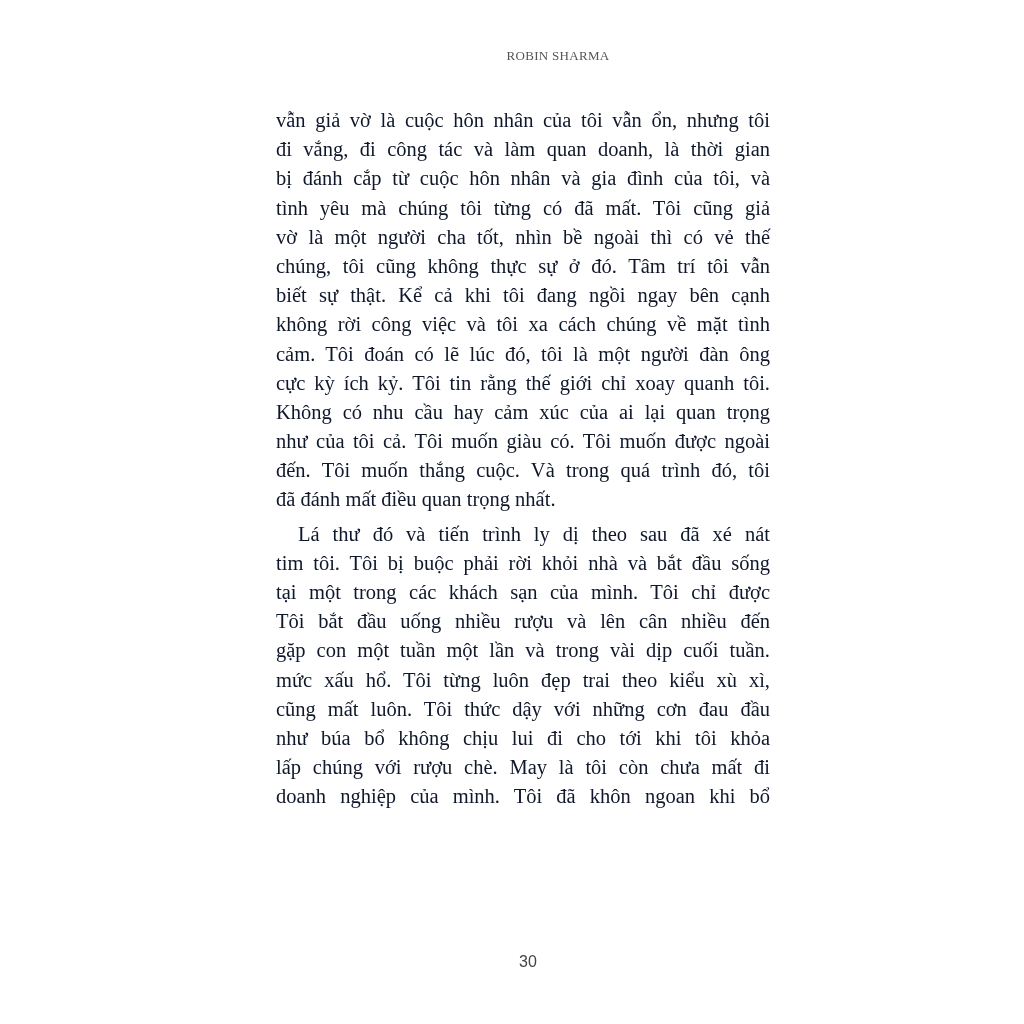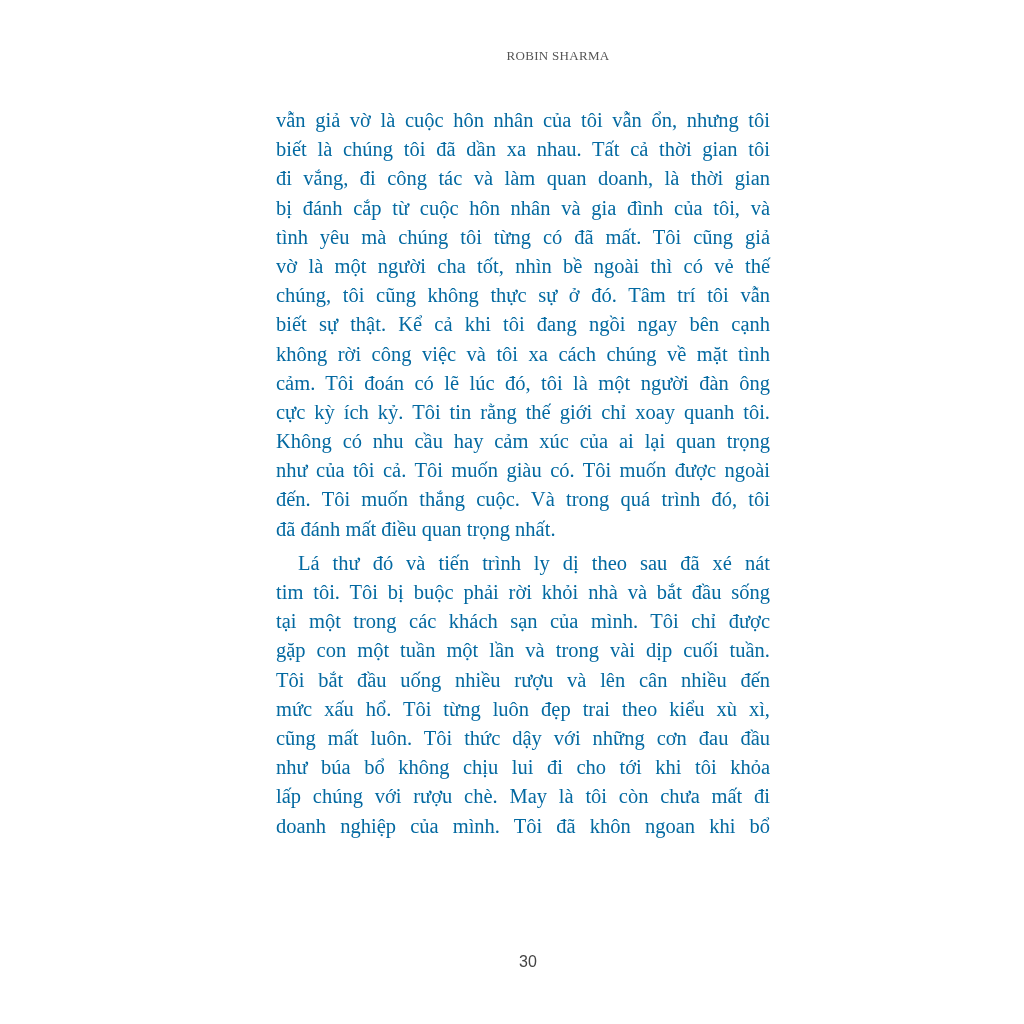--- a/index.html
+++ b/index.html
@@ -6,63 +6,62 @@
   body { width: 1024px; height: 1024px; position: relative; overflow: hidden; }
   .page { position: absolute; left: 0; top: 0; width: 1024px; height: 1024px; background: #ffffff; }
   .running-head {
     position: absolute; top: 48px; left: 0; width: 1024px; text-align: center;
     font-family: "Liberation Serif", "DejaVu Serif", serif;
     font-size: 13px; letter-spacing: 0.3px; color: #555555; margin-left: 46px;
   }
   .body-text {
     position: absolute; left: 276px; top: 106px; width: 494px;
     font-family: "Liberation Serif", "DejaVu Serif", serif;
-    font-size: 20.5px; line-height: 29.2px; color: #0369a1;
+    font-size: 20.5px; line-height: 29.2px; color: #0f172a;
   }
   .line { display: block; white-space: nowrap; text-align: justify; text-align-last: justify; height: 29.2px; }
   .line.last { text-align-last: left; }
   .line.indent { padding-left: 22px; }
   .para-gap { height: 5px; }
   .folio {
     position: absolute; top: 953px; left: 16px; width: 1024px; text-align: center;
     font-family: Liberation Sans, sans-serif;
     font-size: 16px; color: #444444;
   }
 </style>
 </head>
 <body>
 
 <div class="page">
   <div class="running-head">ROBIN SHARMA</div>
 
   <div class="body-text">
     <div>
       <span class="line">vẫn giả vờ là cuộc hôn nhân của tôi vẫn ổn, nhưng tôi</span>
-      <span class="line">biết là chúng tôi đã dần xa nhau. Tất cả thời gian tôi</span>
       <span class="line">đi vắng, đi công tác và làm quan doanh, là thời gian</span>
       <span class="line">bị đánh cắp từ cuộc hôn nhân và gia đình của tôi, và</span>
       <span class="line">tình yêu mà chúng tôi từng có đã mất. Tôi cũng giả</span>
       <span class="line">vờ là một người cha tốt, nhìn bề ngoài thì có vẻ thế</span>
       <span class="line">chúng, tôi cũng không thực sự ở đó. Tâm trí tôi vẫn</span>
       <span class="line">biết sự thật. Kể cả khi tôi đang ngồi ngay bên cạnh</span>
       <span class="line">không rời công việc và tôi xa cách chúng về mặt tình</span>
       <span class="line">cảm. Tôi đoán có lẽ lúc đó, tôi là một người đàn ông</span>
       <span class="line">cực kỳ ích kỷ. Tôi tin rằng thế giới chỉ xoay quanh tôi.</span>
       <span class="line">Không có nhu cầu hay cảm xúc của ai lại quan trọng</span>
       <span class="line">như của tôi cả. Tôi muốn giàu có. Tôi muốn được ngoài</span>
       <span class="line">đến. Tôi muốn thắng cuộc. Và trong quá trình đó, tôi</span>
       <span class="line last">đã đánh mất điều quan trọng nhất.</span>
     </div>
     <div class="para-gap"></div>
     <div>
       <span class="line indent">Lá thư đó và tiến trình ly dị theo sau đã xé nát</span>
       <span class="line">tim tôi. Tôi bị buộc phải rời khỏi nhà và bắt đầu sống</span>
       <span class="line">tại một trong các khách sạn của mình. Tôi chỉ được</span>
+      <span class="line">Tôi bắt đầu uống nhiều rượu và lên cân nhiều đến</span>
       <span class="line">gặp con một tuần một lần và trong vài dịp cuối tuần.</span>
-      <span class="line">Tôi bắt đầu uống nhiều rượu và lên cân nhiều đến</span>
       <span class="line">mức xấu hổ. Tôi từng luôn đẹp trai theo kiểu xù xì,</span>
       <span class="line">cũng mất luôn. Tôi thức dậy với những cơn đau đầu</span>
       <span class="line">như búa bổ không chịu lui đi cho tới khi tôi khỏa</span>
       <span class="line">lấp chúng với rượu chè. May là tôi còn chưa mất đi</span>
       <span class="line">doanh nghiệp của mình. Tôi đã khôn ngoan khi bổ</span>
     </div>
   </div>
 
   <div class="folio">30</div>
 </div>

